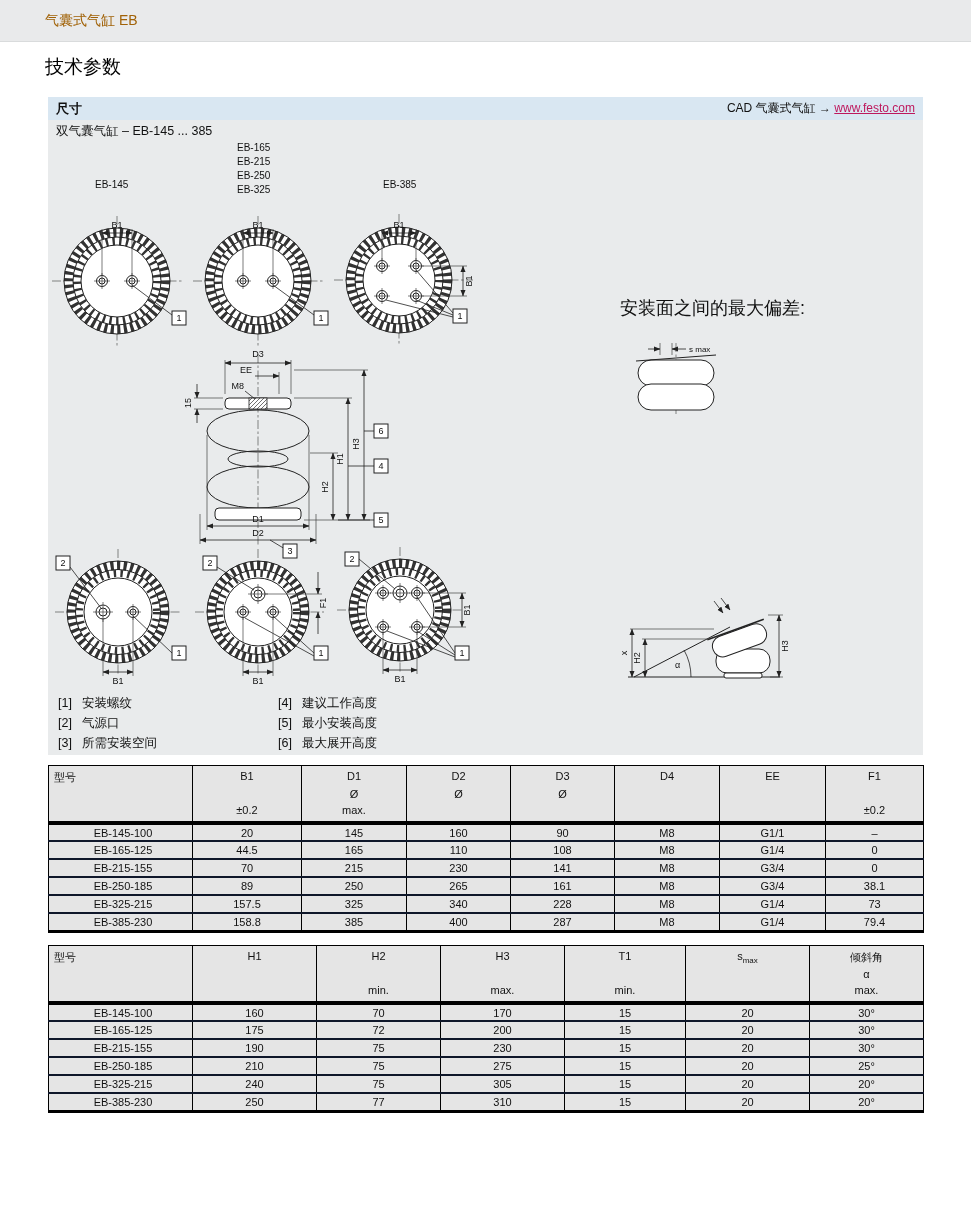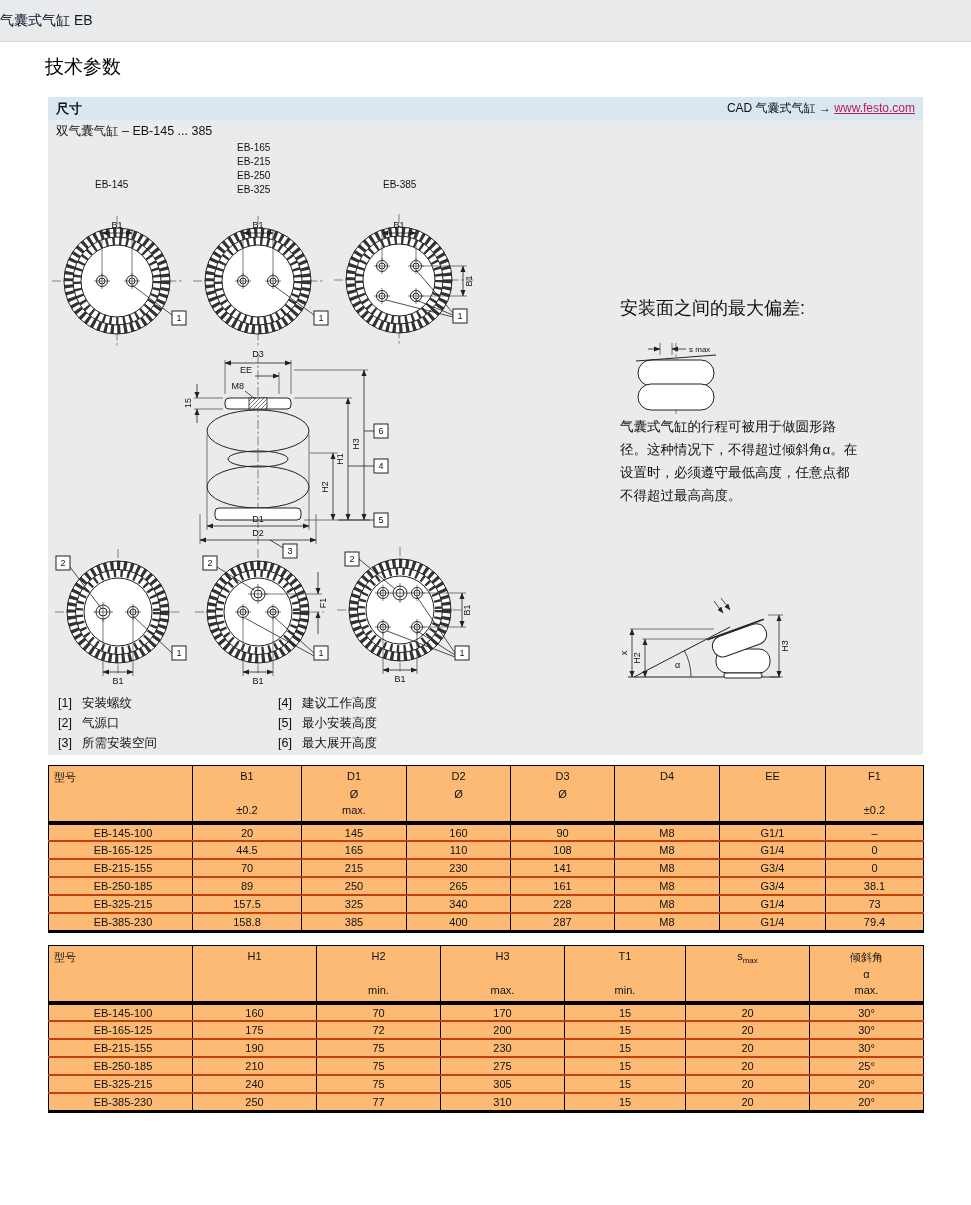--- a/index.html
+++ b/index.html
@@ -3,21 +3,21 @@
 <meta charset="utf-8">
 <style>
   html,body{margin:0;padding:0;background:#fff;}
   body{width:971px;height:1205px;position:relative;overflow:hidden;
        font-family:"Liberation Sans","DejaVu Sans",sans-serif;color:#111;}
   .abs{position:absolute;}
 
   
   .topband{left:0;top:0;width:971px;height:41px;background:#e9eaeb;border-bottom:1px solid #d9dbdc;
            display:flex;align-items:center;}
-  .topband span{font-size:14px;color:#0f172a;}
+  .topband span{margin-left:45px;font-size:14px;color:#a16207;}
 
   .sec-title{left:45px;top:54px;font-size:19px;color:#000;}
 
   
   .panel{left:48px;top:97px;width:875px;height:658px;background:#e9ebec;}
   .panel-head{position:absolute;left:0;top:0;width:875px;height:23px;background:#d9e7f2;
               display:flex;align-items:center;justify-content:space-between;box-sizing:border-box;padding:0 8px;gap:32px;}
   .panel-head .pt{font-size:13px;font-weight:bold;}
   .panel-head .cad{font-size:12px;}
   .panel-head a{color:#be185d;text-decoration:underline;}
@@ -38,32 +38,32 @@
   .ext{stroke:#444;stroke-width:0.7;fill:none;}
   .dim{stroke:#222;stroke-width:0.8;fill:none;}
   .cl{stroke:#555;stroke-width:0.7;fill:none;stroke-dasharray:9 2.5 2.5 2.5;}
   .lead{stroke:#222;stroke-width:0.8;fill:none;}
   text.dt{font-size:9px;fill:#111;}
   text.lbl{font-size:10px;fill:#111;}
   rect.co{fill:#fff;stroke:#222;stroke-width:1;}
   text.ct{font-size:9px;fill:#111;text-anchor:middle;}
 
   
-  table.dtable{position:absolute;border-collapse:collapse;table-layout:fixed;background:#fdba74;
+  table.dtable{position:absolute;border-collapse:collapse;table-layout:fixed;background:#e5e5e5;
                font-size:11px;border:1px solid #000;border-bottom:3px solid #000;}
   table.dtable th,table.dtable td{border-left:1px solid #000;padding:0;}
   table.dtable th:first-child,table.dtable td:first-child{border-left:none;}
   table.dtable thead tr{border-bottom:4px solid #000;}
   table.dtable th{height:55px;font-weight:normal;vertical-align:top;}
   table.dtable th>div{text-align:center;}
   .hn{padding-top:4px;height:18px;}
   .hm{height:16px;}
   .hb{height:15px;}
   table.dtable th:first-child .hn{text-align:left;padding-left:5px;}
-  table.dtable tbody tr{height:18px;border-top:2px solid #c2410c;}
+  table.dtable tbody tr{height:18px;border-top:2px solid #0f172a;}
   table.dtable tbody tr:first-child{border-top:none;}
   table.dtable td{text-align:center;}
   table.dtable td.first{text-align:center;padding-left:5px;}
   sub{font-size:8px;}
 </style>
 </head>
 <body>
 
 <div class="abs topband">
   <span>气囊式气缸 EB</span>
@@ -297,21 +297,20 @@
     <path class="cl" d="M50 3 V74" style="stroke:#555;stroke-width:0.7;fill:none;stroke-dasharray:9 2.5 2.5 2.5;"></path>
     <rect class="olf" x="12" y="20" width="76" height="26" rx="13"></rect>
     <rect class="olf" x="12" y="44" width="76" height="26" rx="13"></rect>
     <line class="ol" x1="10" y1="21" x2="90" y2="15"></line>
     <path class="ext" d="M34 3 V15 M46 3 V15"></path>
     <path class="dim" d="M22 9 H34" marker-end="url(#arw)"></path>
     <path class="dim" d="M60 9 H46" marker-end="url(#arw)"></path>
     <text class="dt" x="63" y="12" style="font-size:8px;">s max</text>
   </svg>
 
-  <div class="note">气囊式气缸的行程可被用于做圆形路径。这种情况下，不得超过倾斜角α。在设置时，必须遵守最低高度，任意点都不得超过最高高度。</div>
 
   <svg class="abs" style="left:570px;top:492px;" width="178" height="100" viewBox="0 0 178 100">
     <line class="ol" x1="10" y1="88" x2="162" y2="88"></line>
     <line class="ol" x1="16" y1="88" x2="112" y2="38"></line>
     <path class="dim" d="M73 88 A55 55 0 0 0 66 61"></path>
     <text class="dt" x="57" y="79">α</text>
     <rect class="olf" x="98" y="60" width="54" height="24" rx="11"></rect>
     <rect class="olf" x="106" y="84" width="38" height="5" rx="2"></rect>
     <g transform="rotate(-20 125 58)">
       <rect class="olf" x="96" y="40" width="56" height="21" rx="10"></rect>

